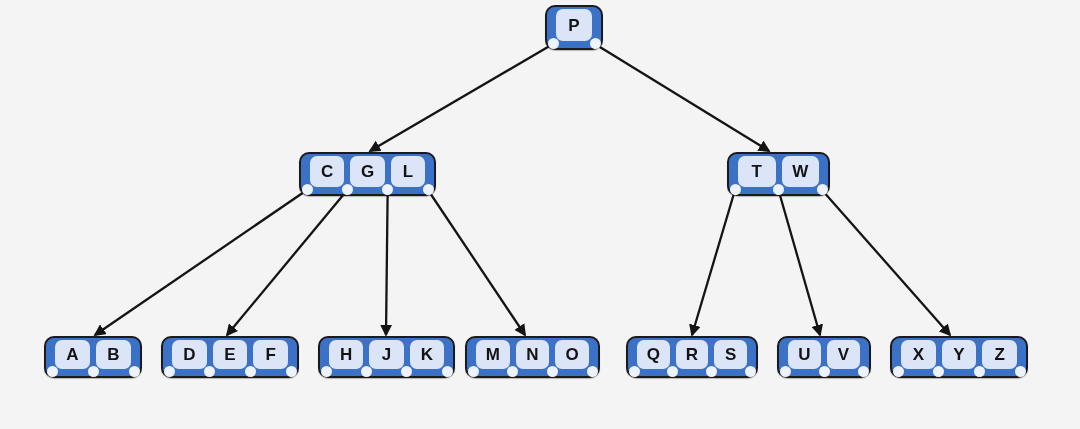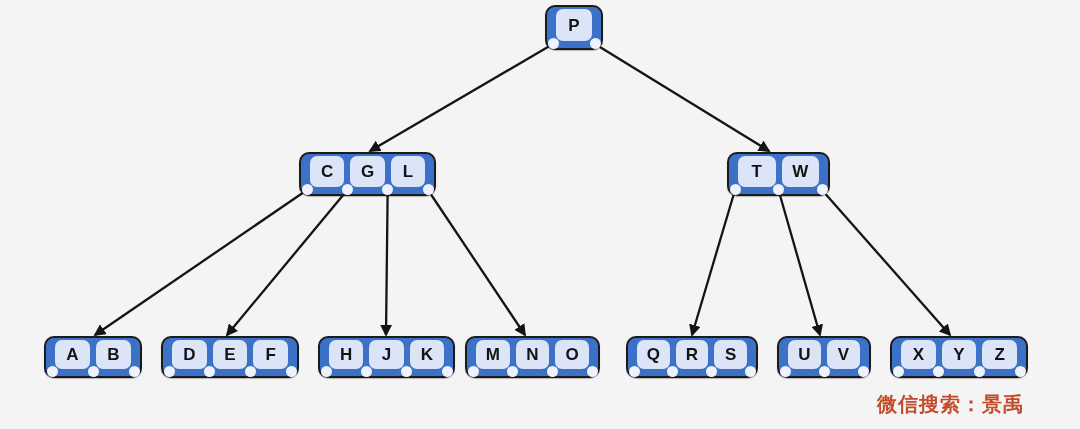--- a/index.html
+++ b/index.html
@@ -154,14 +154,13 @@
         <div class="btree-key" style="left: 9px; top: 2px; width: 34.6667px; height: 29px; background: rgb(219, 229, 247); color: rgb(19, 19, 19);">X</div>
         <div class="btree-key" style="left: 49.6667px; top: 2px; width: 34.6667px; height: 29px; background: rgb(219, 229, 247); color: rgb(19, 19, 19);">Y</div>
         <div class="btree-key" style="left: 90.3333px; top: 2px; width: 34.6667px; height: 29px; background: rgb(219, 229, 247); color: rgb(19, 19, 19);">Z</div>
         <div class="pointer-dot" style="left: 0.5px; top: 27.5px; background: rgb(237, 242, 252);"></div>
         <div class="pointer-dot" style="left: 41.1667px; top: 27.5px; background: rgb(237, 242, 252);"></div>
         <div class="pointer-dot" style="left: 81.8333px; top: 27.5px; background: rgb(237, 242, 252);"></div>
         <div class="pointer-dot" style="left: 122.5px; top: 27.5px; background: rgb(237, 242, 252);"></div>
       </div>
     </div>
 
-  <div class="watermark" id="watermark" style="left: 877px; top: 391px; color: rgb(193, 75, 42);">微信搜索：景禹</div>
 </div>
 
 </body></html>

